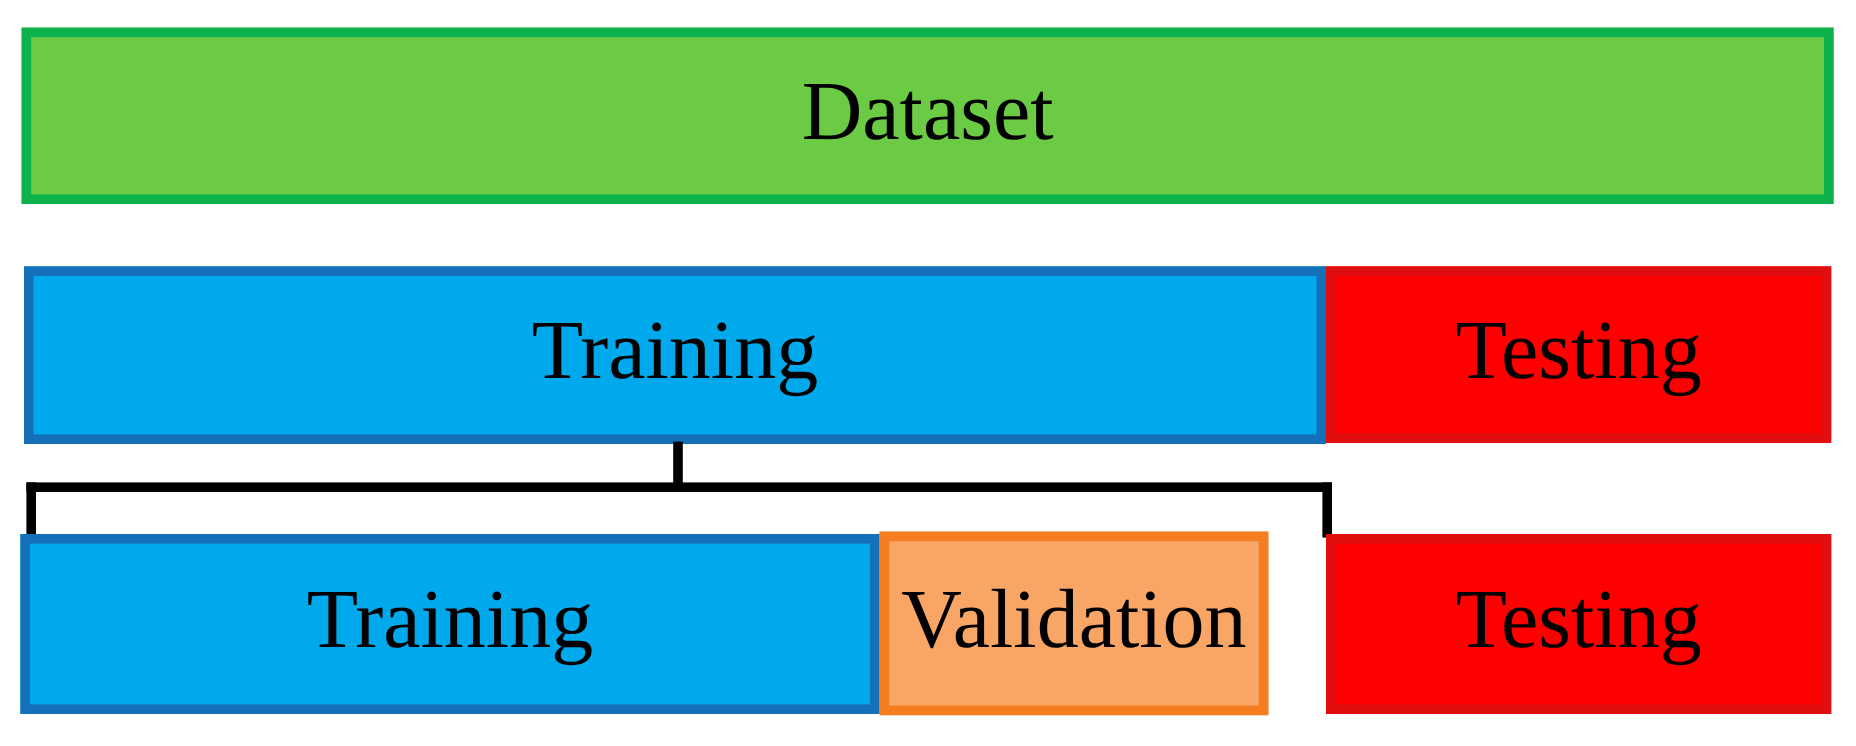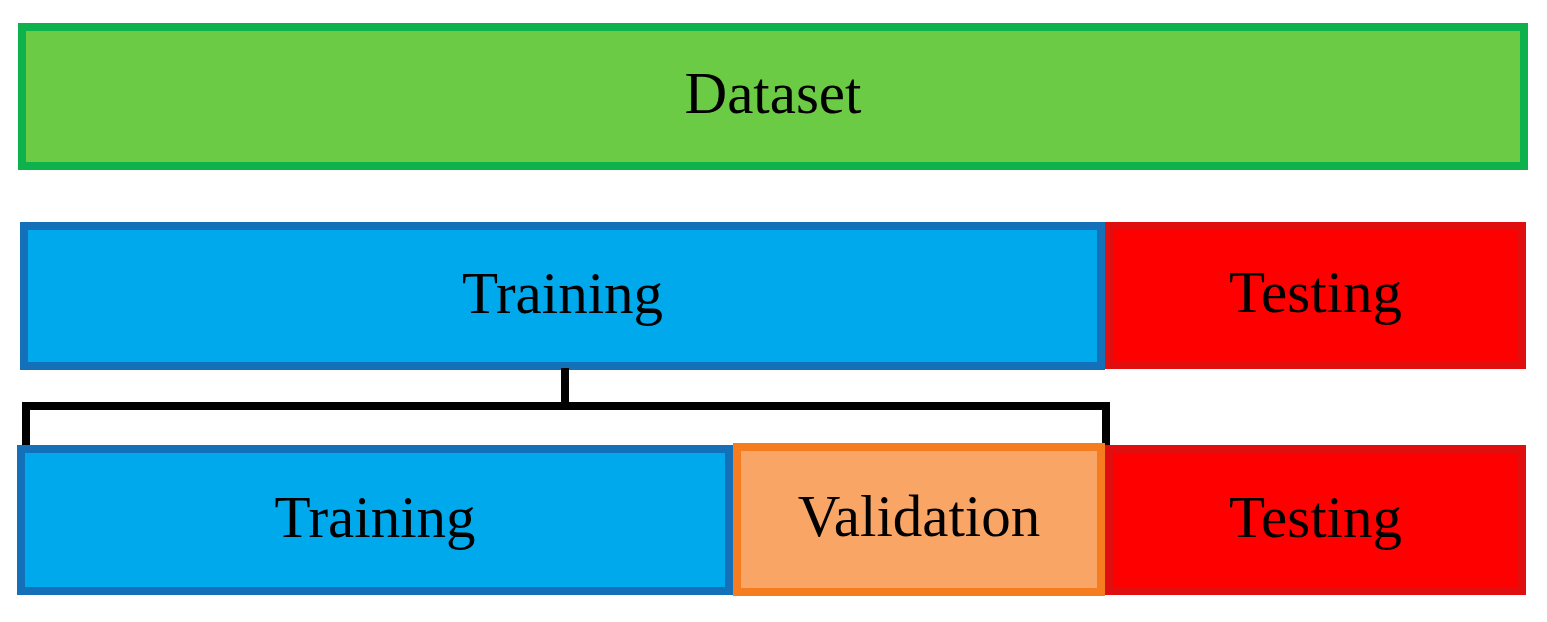--- a/index.html
+++ b/index.html
@@ -16,21 +16,21 @@
     overflow: hidden;
   }
   .box {
     position: absolute;
     box-sizing: border-box;
     display: flex;
     align-items: center;
     justify-content: center;
   }
   .box .label {
-    font-size: 59px;
+    font-size: 70px;
     line-height: 1;
     color: var(--text, #000000);
     white-space: nowrap;
     padding-bottom: 6px;
   }
   .dataset-box {
     left: 18px; top: 23px; width: 1510px; height: 147px;
     background: var(--dataset-fill);
     border: 8px solid var(--dataset-border);
   }
@@ -43,21 +43,21 @@
     left: 1105px; top: 222px; width: 421px; height: 147px;
     background: var(--testing-fill);
     border: 8px solid var(--testing-border);
   }
   .sub-train-box {
     left: 17px; top: 445px; width: 716px; height: 150px;
     background: var(--training-fill);
     border: 8px solid var(--training-border);
   }
   .sub-val-box {
-    left: 733px; top: 443px; width: 372px; height: 153px;
+    left: 733px; top: 443px; width: 324px; height: 153px;
     background: var(--validation-fill);
     border: 8px solid var(--validation-border);
     z-index: 2;
   }
   .sub-test-box {
     left: 1105px; top: 445px; width: 421px; height: 150px;
     background: var(--testing-fill);
     border: 8px solid var(--testing-border);
   }
   .conn {

